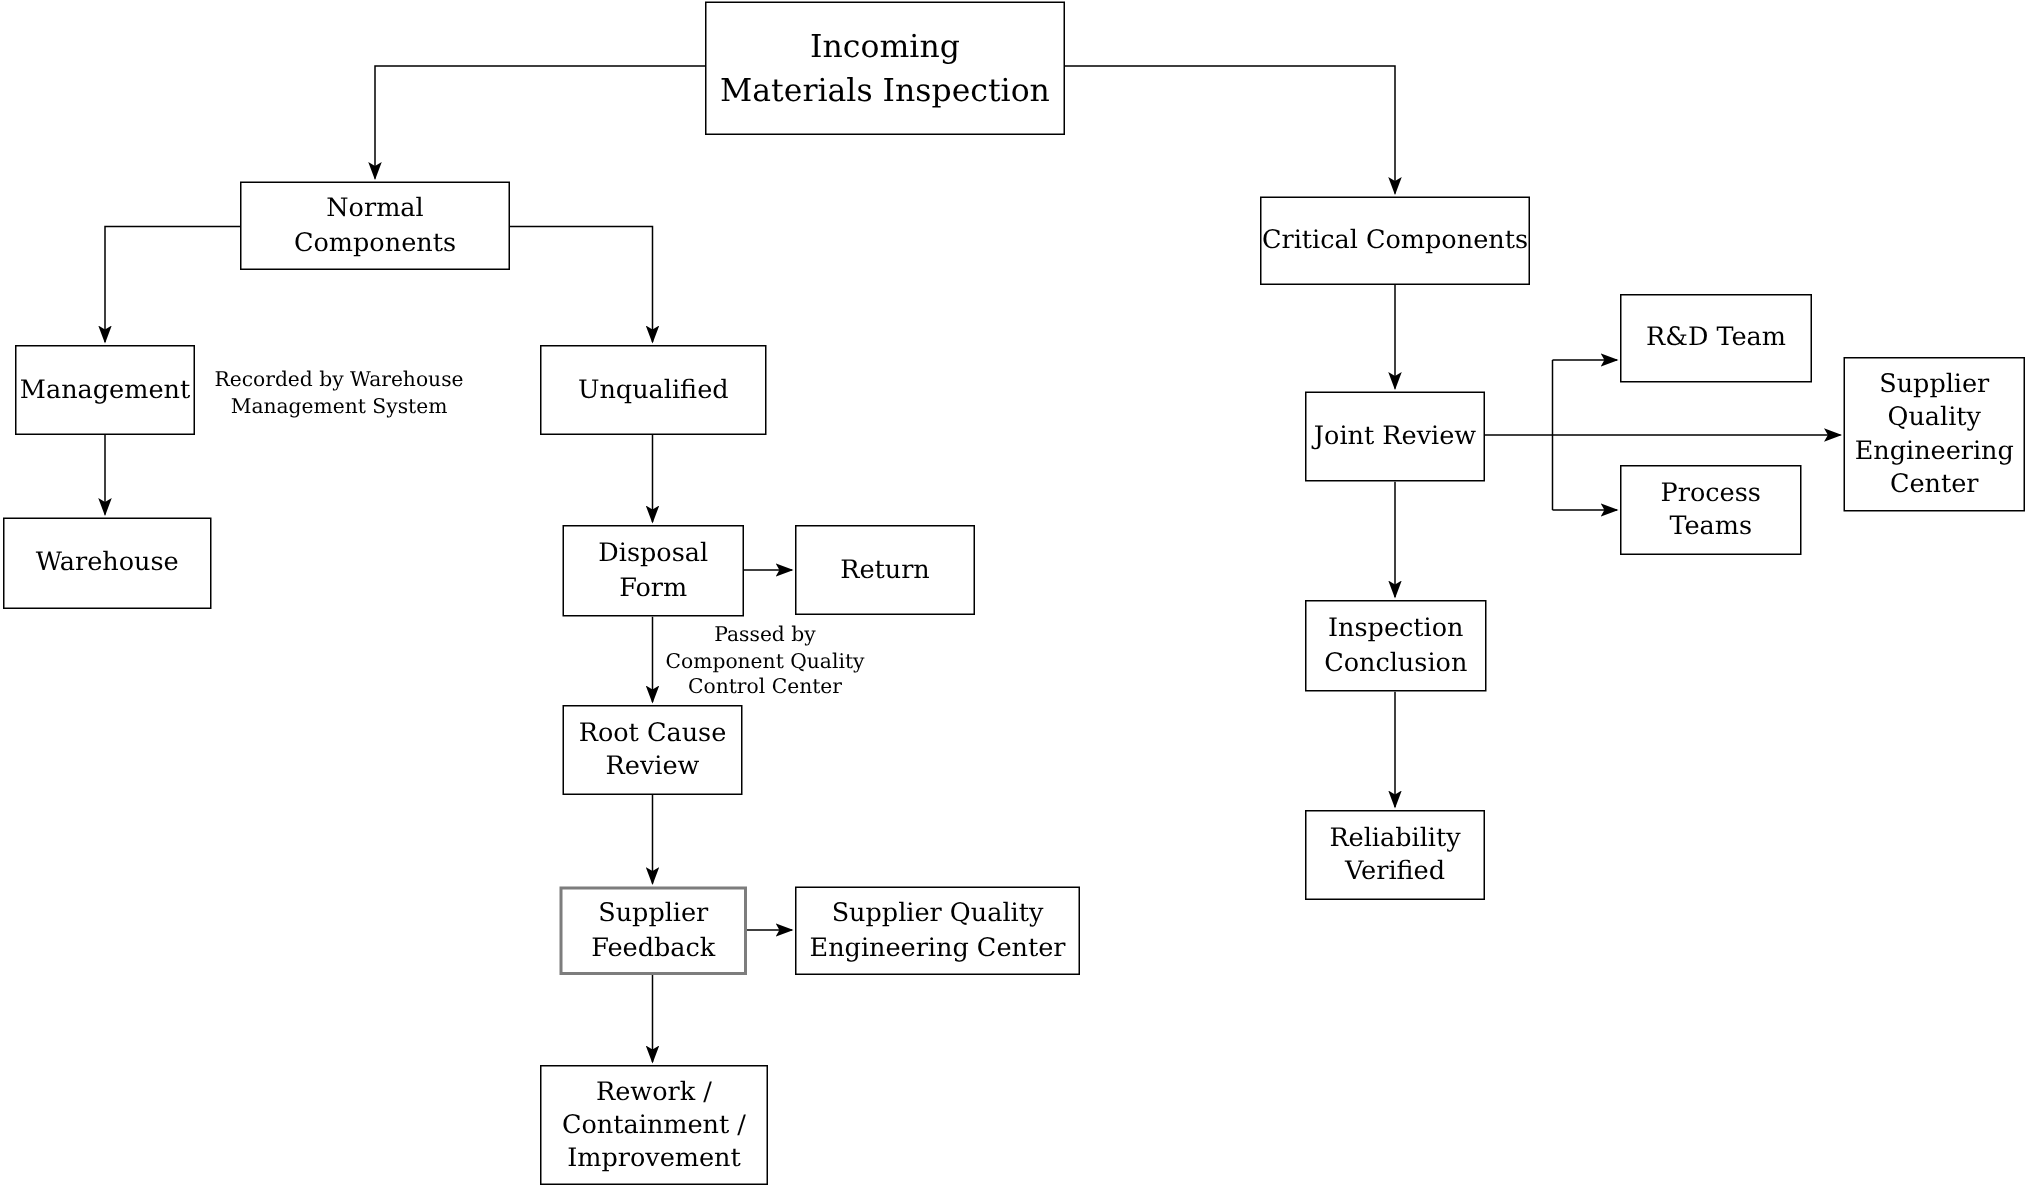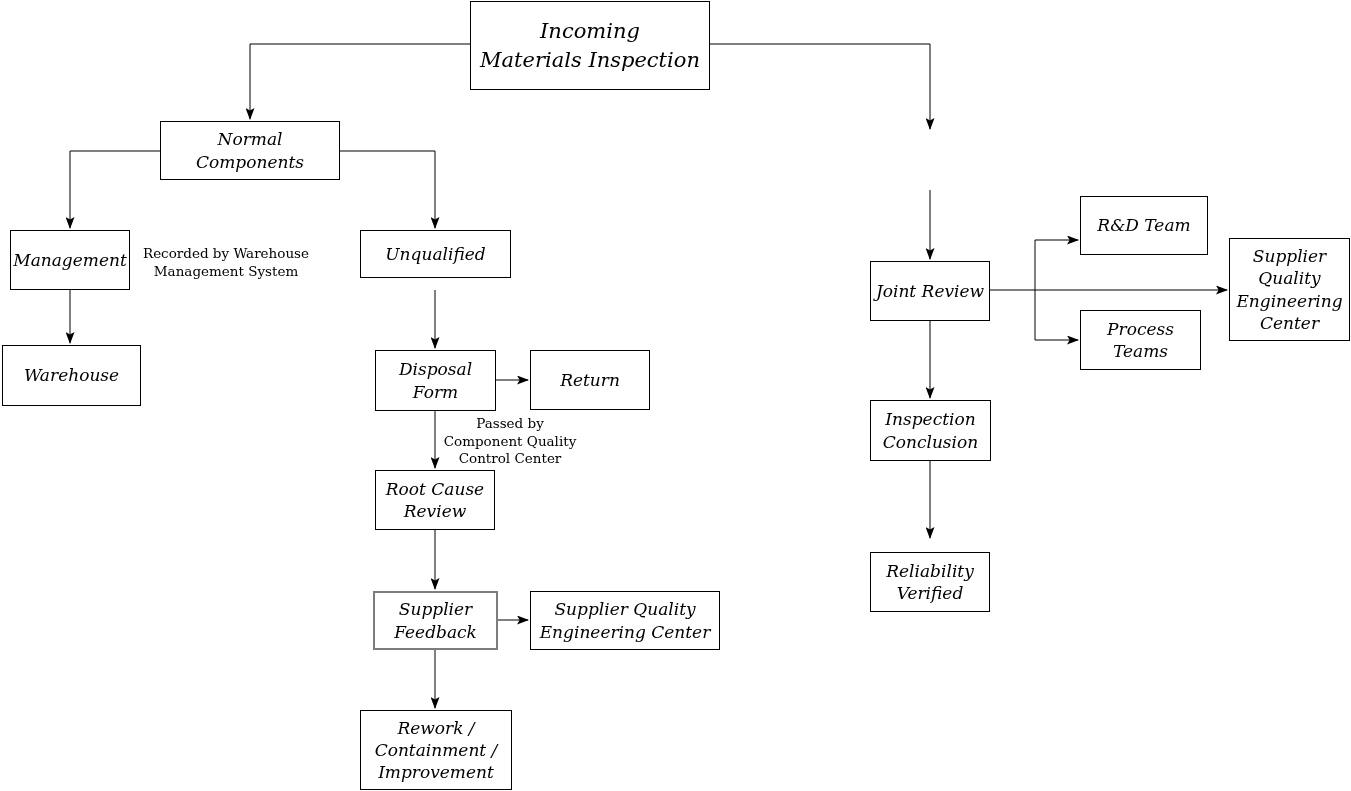--- a/index.html
+++ b/index.html
@@ -33,21 +33,20 @@
     box-sizing: border-box;
     border: 1px solid #000000;
     background: #ffffff;
     display: flex;
     align-items: center;
     justify-content: center;
     text-align: center;
     white-space: pre-line;
     font-size: 17px;
     line-height: 1.3;
-    font-style: italic;
   }
   .node.title {
     font-size: 21px;
     line-height: 1.35;
   }
   .node.gray-border {
     border: 2px solid #7d7d7d;
   }
   .annotation {
     position: absolute;
@@ -87,24 +86,25 @@
     <polyline points="1035,340 1078,340" marker-end="url(#arrow)"></polyline>
     <polyline points="930,321 930,398" marker-end="url(#arrow)"></polyline>
     <polyline points="930,461 930,538" marker-end="url(#arrow)"></polyline>
   </svg>
 
   <div class="node title" style="left:470px; top:1px; width:240px; height:89px;">Incoming
 Materials Inspection</div>
 
   <div class="node" style="left:160px; top:121px; width:180px; height:59px;text-align:center;">Normal Components</div>
 
+  <div class="node" style="left:840px; top:131px; width:180px; height:59px;">Critical Components</div>
 
   <div class="node" style="left:10px; top:230px; width:120px; height:60px;">Management</div>
 
-  <div class="node" style="left:360px; top:230px; width:151px; height:48px;">Unqualified</div>
+  <div class="node" style="left:360px; top:230px; width:151px; height:60px;">Unqualified</div>
 
   <div class="node" style="left:2px; top:345px; width:139px; height:61px;">Warehouse</div>
 
   <div class="node" style="left:375px; top:350px; width:121px; height:61px;">Disposal
 Form</div>
 
   <div class="node" style="left:530px; top:350px; width:120px; height:60px;">Return</div>
 
   <div class="node" style="left:375px; top:470px; width:120px; height:60px;">Root Cause
 Review</div>
@@ -127,21 +127,21 @@
 Teams</div>
 
   <div class="node" style="left:1229px; top:238px; width:121px; height:103px;">Supplier
 Quality
 Engineering
 Center</div>
 
   <div class="node" style="left:870px; top:400px; width:121px; height:61px;text-align:center;">Inspection
 Conclusion</div>
 
-  <div class="node" style="left:870px; top:540px; width:120px; height:60px;margin-top:12px;">Reliability
+  <div class="node" style="left:870px; top:540px; width:120px; height:60px;">Reliability
 Verified</div>
 
   <div class="annotation" style="left:136px; top:245px; width:180px;">Recorded by Warehouse
 Management System</div>
 
   <div class="annotation" style="left:425px; top:415px; width:170px;">Passed by
 Component Quality
 Control Center</div>
 
 </div>

